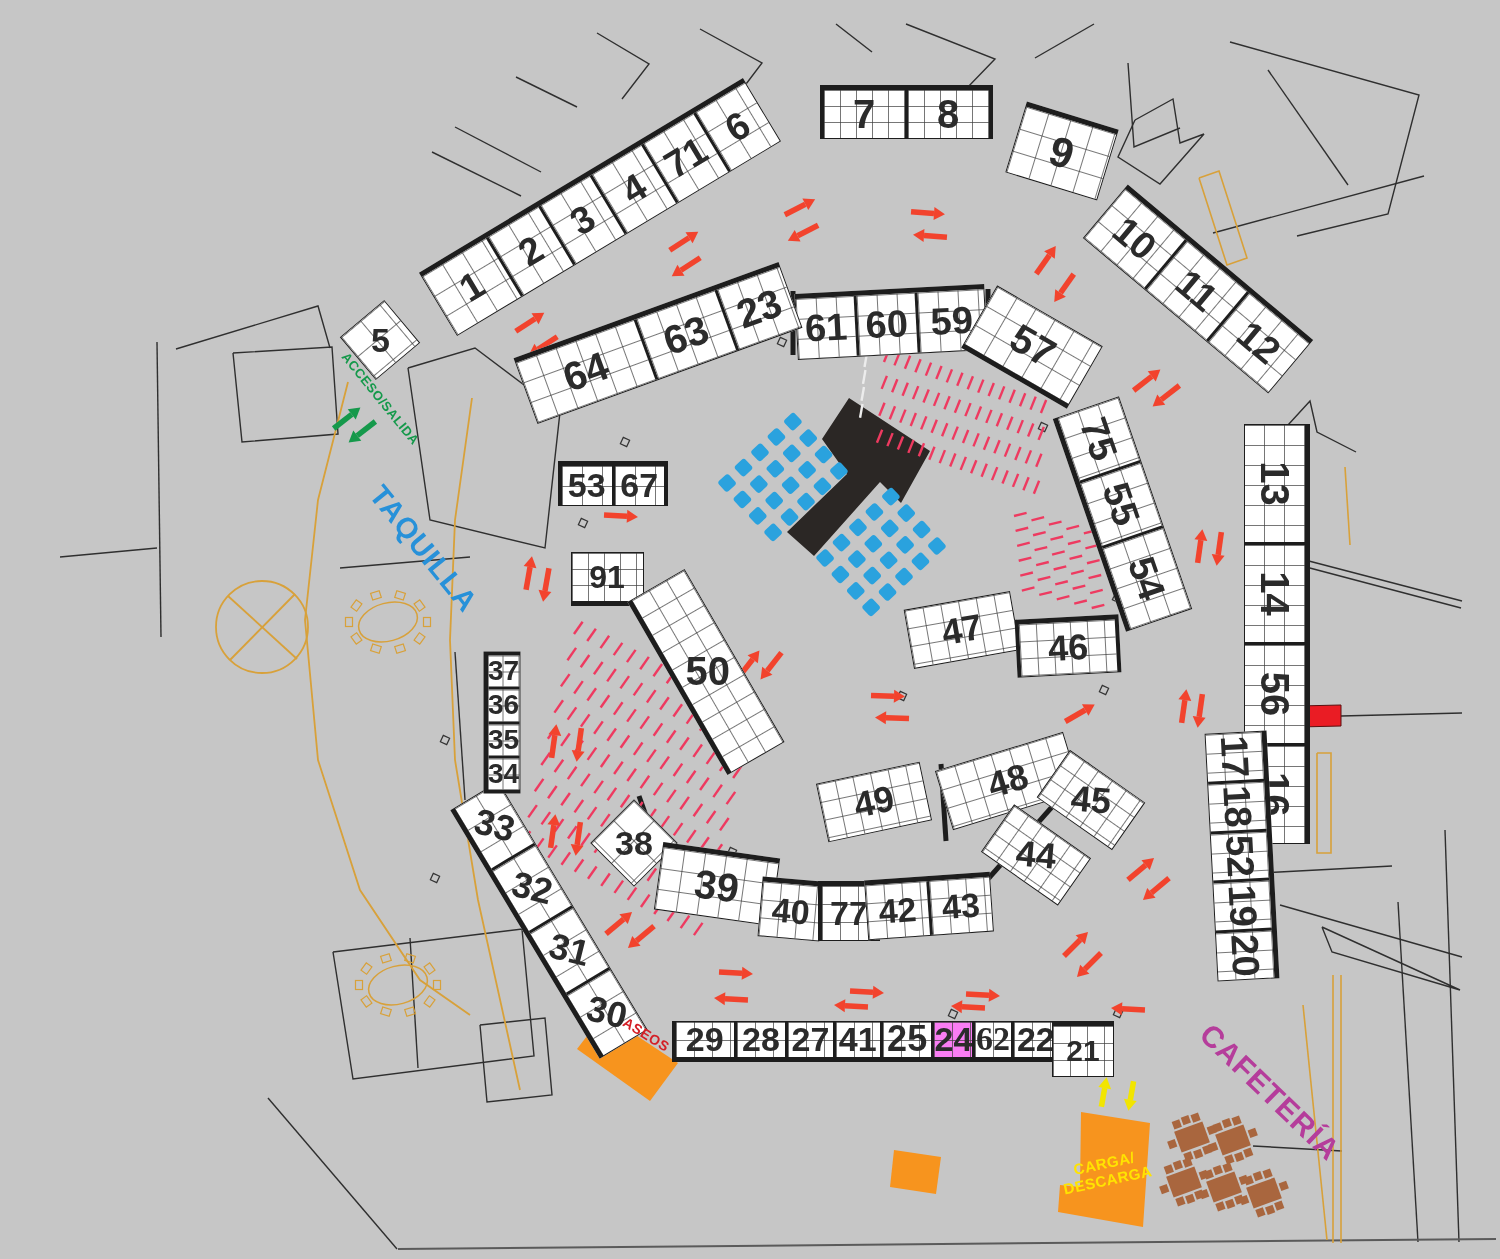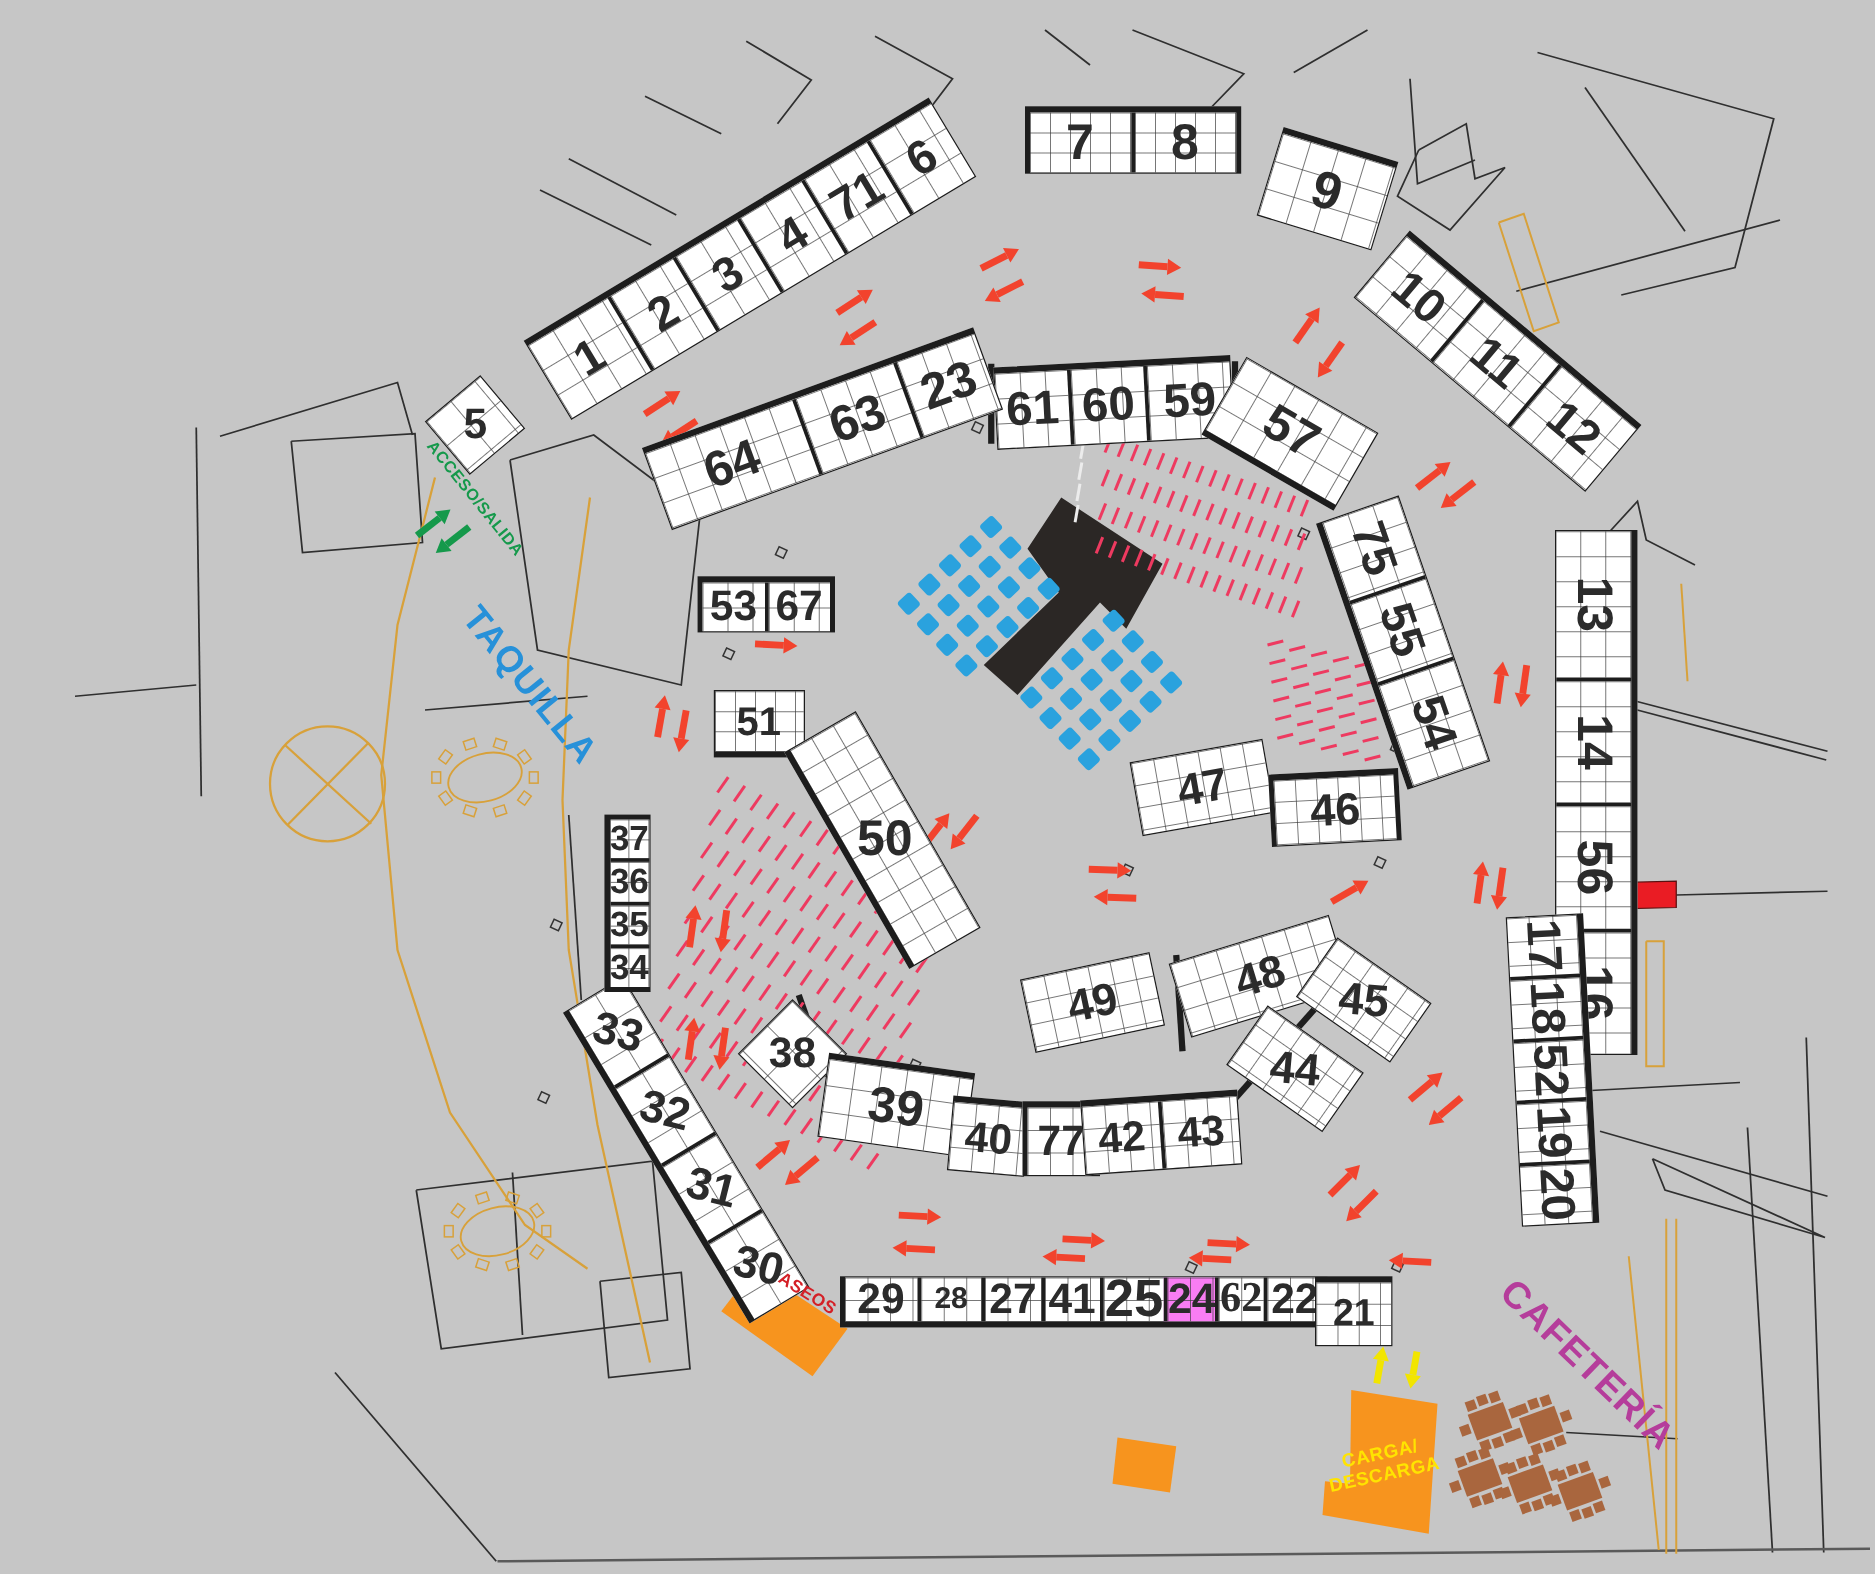--- a/index.html
+++ b/index.html
@@ -642,21 +642,21 @@
     <div class="strip" style="left: 558px; top: 460.5px; width: 110px; height: 45px; transform: rotate(0deg); border-width: 5px 4px 1.5px;">
       <div class="booth" style="flex: 1 1 0%; background-image: linear-gradient(to right, rgba(60, 60, 60, 0.7) 1px, transparent 1px), linear-gradient(rgba(60, 60, 60, 0.7) 1px, transparent 1px); background-size: 20px 20px;">
         <span class="num" style="font-size: 34px;">53</span>
       </div>
       <div class="booth" style="flex: 1 1 0%; background-image: linear-gradient(to right, rgba(60, 60, 60, 0.7) 1px, transparent 1px), linear-gradient(rgba(60, 60, 60, 0.7) 1px, transparent 1px); background-size: 20px 20px;">
         <span class="num" style="font-size: 34px;">67</span>
       </div>
     </div>
     <div class="strip" style="left: 570.5px; top: 552px; width: 73px; height: 54px; transform: rotate(0deg); border-width: 1.5px 1.5px 5px;">
       <div class="booth" style="flex: 1 1 0%; background-image: linear-gradient(to right, rgba(60, 60, 60, 0.7) 1px, transparent 1px), linear-gradient(rgba(60, 60, 60, 0.7) 1px, transparent 1px); background-size: 16px 16px;">
-        <span class="num" style="font-size: 32px;">51</span>
+        <span class="num" style="font-size: 32px;">91</span>
       </div>
     </div>
     <div class="strip" style="left: 606px; top: 639px; width: 200px; height: 66px; transform: rotate(60deg); border-width: 1.5px 1.5px 5px;">
       <div class="booth" style="flex: 1 1 0%; background-image: linear-gradient(to right, rgba(60, 60, 60, 0.7) 1px, transparent 1px), linear-gradient(rgba(60, 60, 60, 0.7) 1px, transparent 1px); background-size: 20px 20px;">
         <span class="num" style="font-size: 40px; transform: rotate(-60deg);">50</span>
       </div>
     </div>
     <div class="strip" style="left: 908px; top: 600px; width: 108px; height: 60px; transform: rotate(-10deg); border-width: 1.5px;">
       <div class="booth" style="flex: 1 1 0%; background-image: linear-gradient(to right, rgba(60, 60, 60, 0.7) 1px, transparent 1px), linear-gradient(rgba(60, 60, 60, 0.7) 1px, transparent 1px); background-size: 18px 18px;">
         <span class="num" style="font-size: 36px;">47</span>
@@ -741,30 +741,30 @@
       </div>
       <div class="booth" style="flex: 1 1 0%; background-image: linear-gradient(to right, rgba(60, 60, 60, 0.7) 1px, transparent 1px), linear-gradient(rgba(60, 60, 60, 0.7) 1px, transparent 1px); background-size: 16px 16px;">
         <span class="num" style="font-size: 28px; transform: rotate(-90deg);">34</span>
       </div>
     </div>
     <div class="strip" style="left: 672px; top: 1020.5px; width: 390px; height: 41px; transform: rotate(0deg); border-width: 1.5px 4px 5px;">
       <div class="booth" style="flex: 1.3 1 0%; background-image: linear-gradient(to right, rgba(60, 60, 60, 0.7) 1px, transparent 1px), linear-gradient(rgba(60, 60, 60, 0.7) 1px, transparent 1px); background-size: 18px 18px;">
         <span class="num" style="font-size: 34px;">29</span>
       </div>
       <div class="booth" style="flex: 1.1 1 0%; background-image: linear-gradient(to right, rgba(60, 60, 60, 0.7) 1px, transparent 1px), linear-gradient(rgba(60, 60, 60, 0.7) 1px, transparent 1px); background-size: 18px 18px;">
-        <span class="num" style="font-size: 24px;">28</span>
+        <span class="num" style="font-size: 34px;">28</span>
       </div>
       <div class="booth" style="flex: 1 1 0%; background-image: linear-gradient(to right, rgba(60, 60, 60, 0.7) 1px, transparent 1px), linear-gradient(rgba(60, 60, 60, 0.7) 1px, transparent 1px); background-size: 18px 18px;">
         <span class="num" style="font-size: 34px;">27</span>
       </div>
       <div class="booth" style="flex: 1 1 0%; background-image: linear-gradient(to right, rgba(60, 60, 60, 0.7) 1px, transparent 1px), linear-gradient(rgba(60, 60, 60, 0.7) 1px, transparent 1px); background-size: 18px 18px;">
         <span class="num" style="font-size: 34px;">41</span>
       </div>
       <div class="booth" style="flex: 1.1 1 0%; background-image: linear-gradient(to right, rgba(60, 60, 60, 0.7) 1px, transparent 1px), linear-gradient(rgba(60, 60, 60, 0.7) 1px, transparent 1px); background-size: 18px 18px;">
-        <span class="num" style="font-size: 42px;">25</span>
+        <span class="num" style="font-size: 36px;">25</span>
       </div>
       <div class="booth" style="flex: 0.8 1 0%; background-image: linear-gradient(to right, rgba(60, 60, 60, 0.7) 1px, transparent 1px), linear-gradient(rgba(60, 60, 60, 0.7) 1px, transparent 1px); background-size: 18px 18px; background-color: rgb(249, 125, 243);">
         <span class="num" style="font-size: 34px;">24</span>
       </div>
       <div class="booth" style="flex: 0.8 1 0%; background-image: linear-gradient(to right, rgba(60, 60, 60, 0.7) 1px, transparent 1px), linear-gradient(rgba(60, 60, 60, 0.7) 1px, transparent 1px); background-size: 18px 18px; font-family: Liberation Serif, serif;">
         <span class="num" style="font-size: 34px;">62</span>
       </div>
       <div class="booth" style="flex: 1 1 0%; background-image: linear-gradient(to right, rgba(60, 60, 60, 0.7) 1px, transparent 1px), linear-gradient(rgba(60, 60, 60, 0.7) 1px, transparent 1px); background-size: 18px 18px;">
         <span class="num" style="font-size: 34px;">22</span>
       </div>

